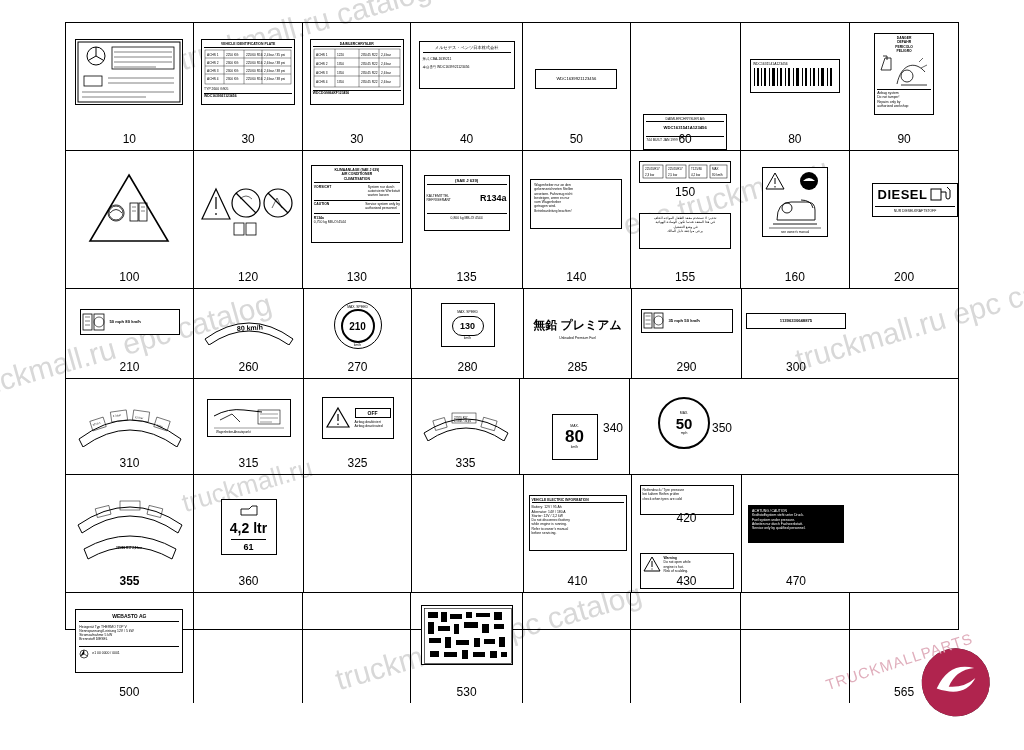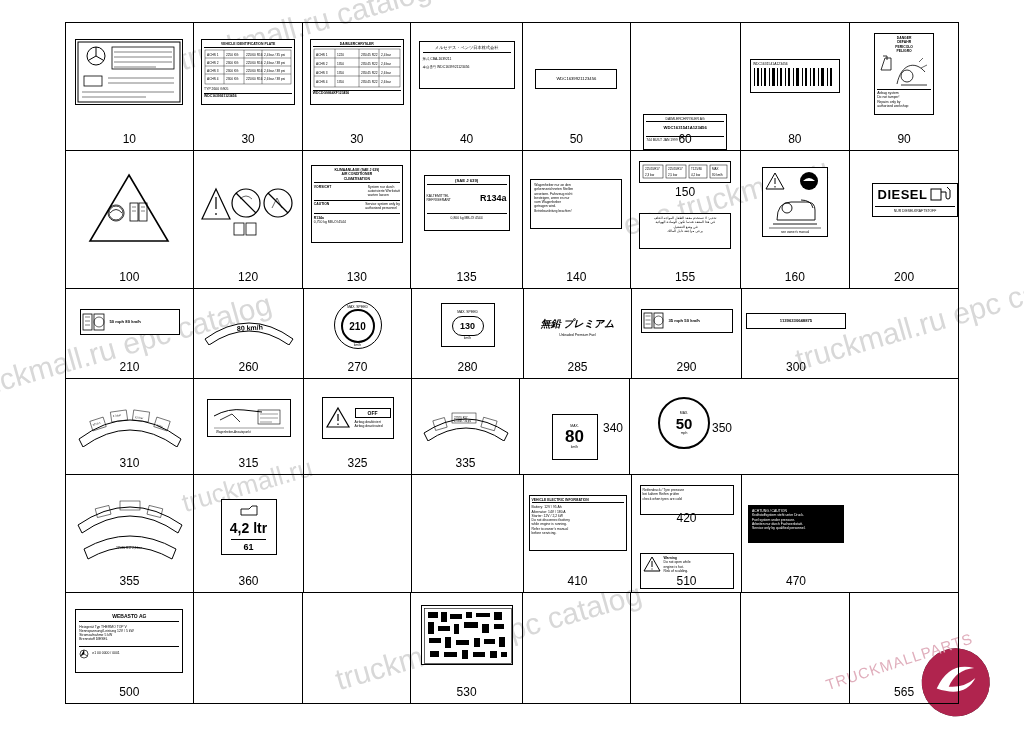--- a/index.html
+++ b/index.html
@@ -24,21 +24,21 @@
   .wm2{left:-40px;top:330px;font-size:30px;transform:rotate(-16deg);}
   .wm3{left:620px;top:180px;font-size:30px;transform:rotate(-16deg);}
   .wm4{left:790px;top:300px;font-size:30px;transform:rotate(-16deg);}
   .wm5{left:330px;top:620px;font-size:30px;transform:rotate(-16deg);}
   .wm6{left:180px;top:470px;font-size:26px;transform:rotate(-16deg);}
 
   
   .sheet{
     position:absolute;
     left:65px;top:22px;
-    width:894px;height:682px;
+    width:894px;height:608px;
     border:1px solid #000;
     box-sizing:border-box;
     z-index:2;
     background:transparent;
   }
   .row{display:flex;box-sizing:border-box;border-bottom:1px solid #000;}
   .row.last{border-bottom:none;}
   .cell{
     box-sizing:border-box;
     border-right:1px solid #000;
@@ -469,21 +469,21 @@
       <div class="lbl" style="width:54px;height:44px;margin-top:8px;display:flex;align-items:center;justify-content:center;flex-direction:column;">
         <div class="tiny">MAX. SPEED</div>
         <div style="width:30px;height:18px;border:1.5px solid #000;border-radius:10px;display:flex;align-items:center;justify-content:center;font-size:9px;font-weight:bold;margin-top:2px;">130</div>
         <div class="tiny">km/h</div>
       </div>
       <div class="num">280</div>
     </div>
 
     <div class="cell" style="width:108px;">
       <div style="margin-top:22px;text-align:center;">
-        <div style="font-size:10px;font-weight:bold;font-style:italic;">無鉛 プレミアム</div>
+        <div style="font-size:12px;font-weight:bold;">無鉛 プレミアム</div>
         <div class="tiny" style="margin-top:2px;">Unleaded Premium Fuel</div>
       </div>
       <div class="num">285</div>
     </div>
 
     <div class="cell" style="width:110px;">
       <div class="lbl" style="width:92px;height:24px;margin-top:14px;padding:1px;display:flex;align-items:center;">
         <svg width="22" height="20" viewBox="0 0 22 20">
           <rect x="1" y="2" width="8" height="15" fill="none" stroke="#000" stroke-width="0.8"></rect>
           <rect x="11" y="2" width="9" height="15" fill="none" stroke="#000" stroke-width="0.8"></rect>
@@ -585,21 +585,21 @@
         <div class="tiny">MAX.</div>
         <div style="font-size:15px;font-weight:bold;line-height:1;">50</div>
         <div class="tiny">mph</div>
       </div>
       <div class="num side">350</div>
     </div>
   </div>
 
   <div class="row" style="height:118px;">
 
-    <div class="cell" style="width:128px;">
+    <div class="cell" style="width:128px;font-weight:bold;">
       <svg width="112" height="76" viewBox="0 0 112 76" style="margin-top:8px;">
         <path d="M4 36 Q56 0 108 36 L104 44 Q56 10 8 44 Z" fill="#fff" stroke="#000" stroke-width="1"></path>
         <g stroke="#000" stroke-width="0.5" fill="none">
           <rect x="22" y="18" width="14" height="9" transform="rotate(-14 29 22)"></rect>
           <rect x="46" y="12" width="20" height="9"></rect>
           <rect x="74" y="18" width="14" height="9" transform="rotate(14 81 22)"></rect>
         </g>
         <path d="M10 60 Q56 34 102 60 L98 70 Q56 46 14 70 Z" fill="#fff" stroke="#000" stroke-width="1"></path>
         <g font-family="Liberation Sans, sans-serif" font-size="3" fill="#000">
           <text x="42" y="60">225/55 R17  2,5 bar</text>
@@ -650,21 +650,21 @@
       <div class="lbl" style="width:94px;height:36px;margin-top:38px;padding:2px;display:flex;gap:3px;">
         <svg width="18" height="16" viewBox="0 0 18 16">
           <path d="M9 1 L17 15 L1 15 Z" fill="none" stroke="#000" stroke-width="1"></path>
           <path d="M9 5 l0 6 M9 12.5 l0 1" stroke="#000" stroke-width="1"></path>
         </svg>
         <div style="flex:1;">
           <div class="tiny bold">Warning</div>
           <div class="tiny">Do not open while<br>engine is hot.<br>Risk of scalding.</div>
         </div>
       </div>
-      <div class="num">510</div>
+      <div class="num">430</div>
     </div>
 
     <div class="cell lastcol" style="width:108px;">
       <div style="width:96px;height:38px;margin-top:24px;background:#000;border:1px solid #000;padding:3px;box-sizing:border-box;">
         <div class="tiny" style="color:#fff;">
           ACHTUNG / CAUTION<br>
           Kraftstoffsystem steht unter Druck.<br>
           Fuel system under pressure.<br>
           Arbeiten nur durch Fachwerkstatt.<br>
           Service only by qualified personnel.

